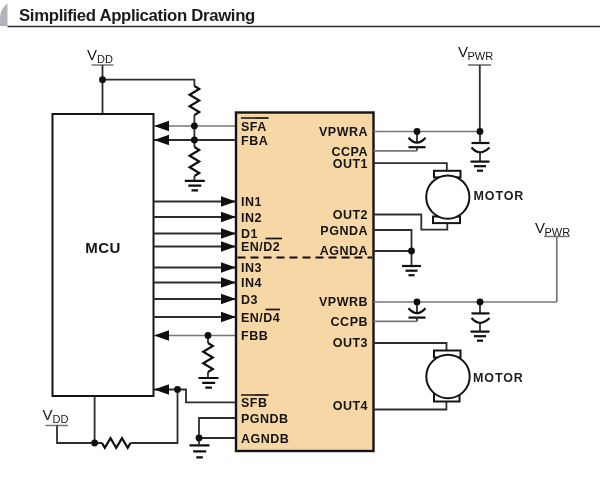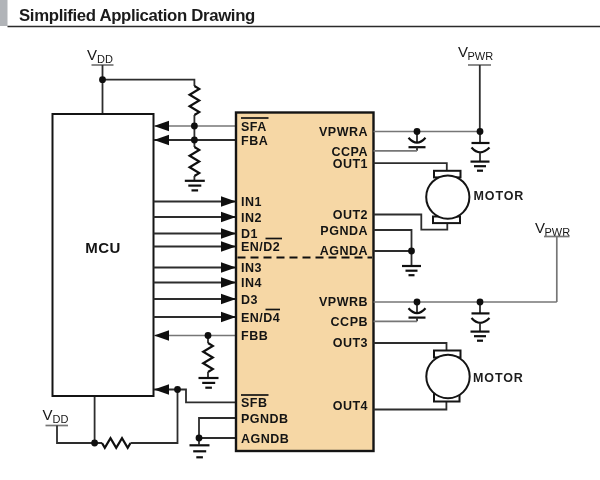--- a/index.html
+++ b/index.html
@@ -1,17 +1,17 @@
 <!DOCTYPE html>
 <html><head>
 <meta charset="utf-8">
 <style>
   html,body{margin:0;padding:0;background:#ffffff;}
   .stage{position:relative;width:600px;height:480px;background:#ffffff;overflow:hidden;
-         font-family:"Liberation Sans",sans-serif;}
+         font-family:"Liberation Sans",sans-serif;border-radius:18px;}
   svg{display:block;}
   text{font-family:"Liberation Sans",sans-serif;fill:#141414;}
   .title{font-size:16.8px;font-weight:bold;letter-spacing:-0.35px;fill:#1b1b1b;}
   .pin{font-size:12.5px;font-weight:bold;letter-spacing:0.5px;}
   .mcu-label{font-size:15px;font-weight:bold;letter-spacing:0.4px;}
   .motor-label{font-size:12.5px;font-weight:bold;letter-spacing:0.9px;fill:#1d1d1d;}
   .supply{font-size:15px;fill:#161616;}
   .supply-sub{font-size:11px;fill:#161616;}
   .wire{stroke:#2d2d2d;stroke-width:1.8;fill:none;}
   .wireg{stroke:#767676;stroke-width:1.7;fill:none;}

